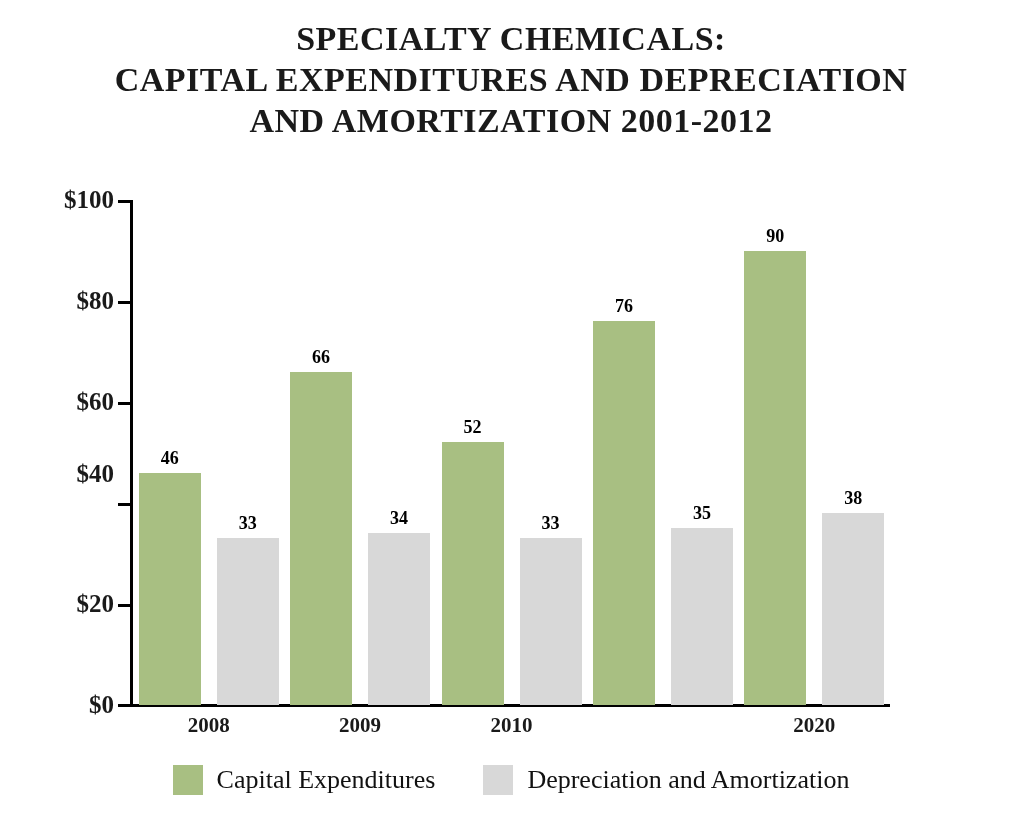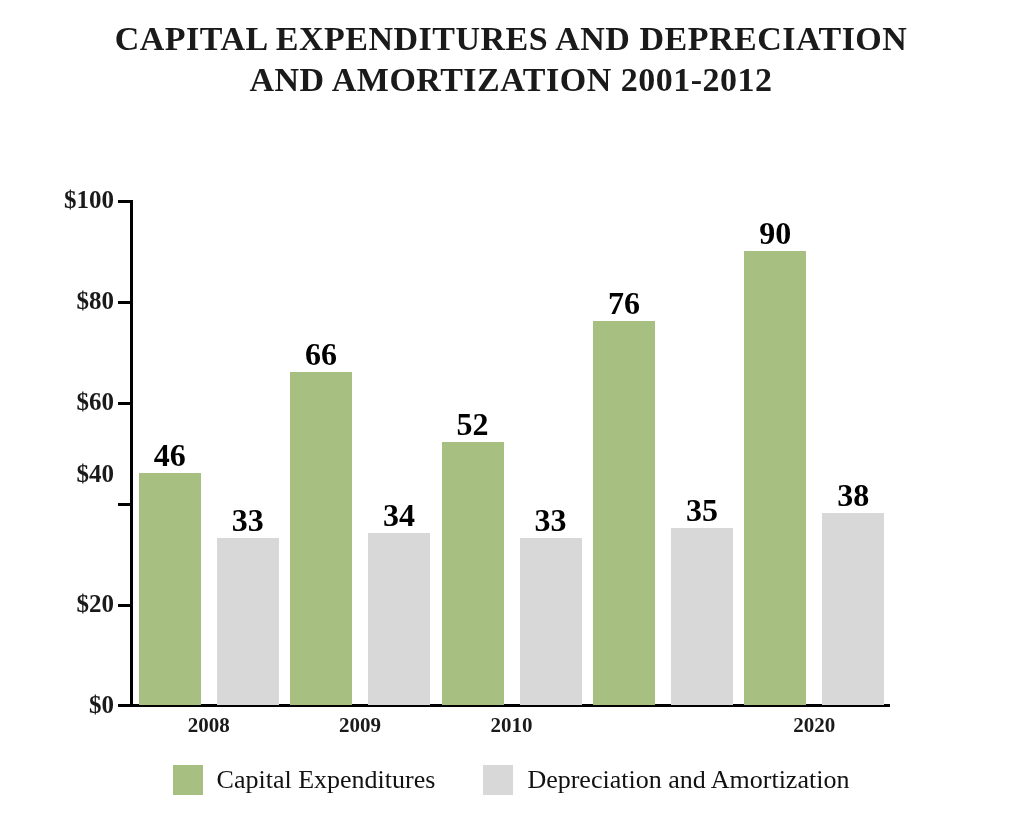--- a/index.html
+++ b/index.html
@@ -79,24 +79,25 @@
   .bar {
     position: absolute;
     bottom: 0;
   }
   .bar.capex { background: #a8bf82; }
   .bar.dep   { background: #d8d8d8; }
   .bar-label {
     position: absolute;
     width: 100%;
     text-align: center;
-    font-size: 32px;
+    font-size: 18px;
     font-weight: bold;
     font-family: "Liberation Serif", serif;
     color: #000;
+    margin-top: 11px;
   }
   .xtick-label {
     position: absolute;
     text-align: center;
     font-size: 21px;
     font-weight: bold;
     font-family: "Liberation Serif", serif;
     top: 6px;
   }
   
@@ -126,20 +127,21 @@
     color: #111;
     white-space: nowrap;
   }
 </style>
 </head>
 <body>
 
 <div id="chart-root">
 
   <div class="title-block">
+    <div class="title-line">SPECIALTY CHEMICALS:</div>
     <div class="title-line">CAPITAL EXPENDITURES AND DEPRECIATION</div>
     <div class="title-line">AND AMORTIZATION 2001-2012</div>
   </div>
 
   <div class="plot-wrap">
 
     <div class="axis-y" style="left:130px; top:200px; width:3px; height:506px;"></div>
 
     <div class="axis-y" style="left:130px; top:704px; width:760px; height:3px;"></div>
 

